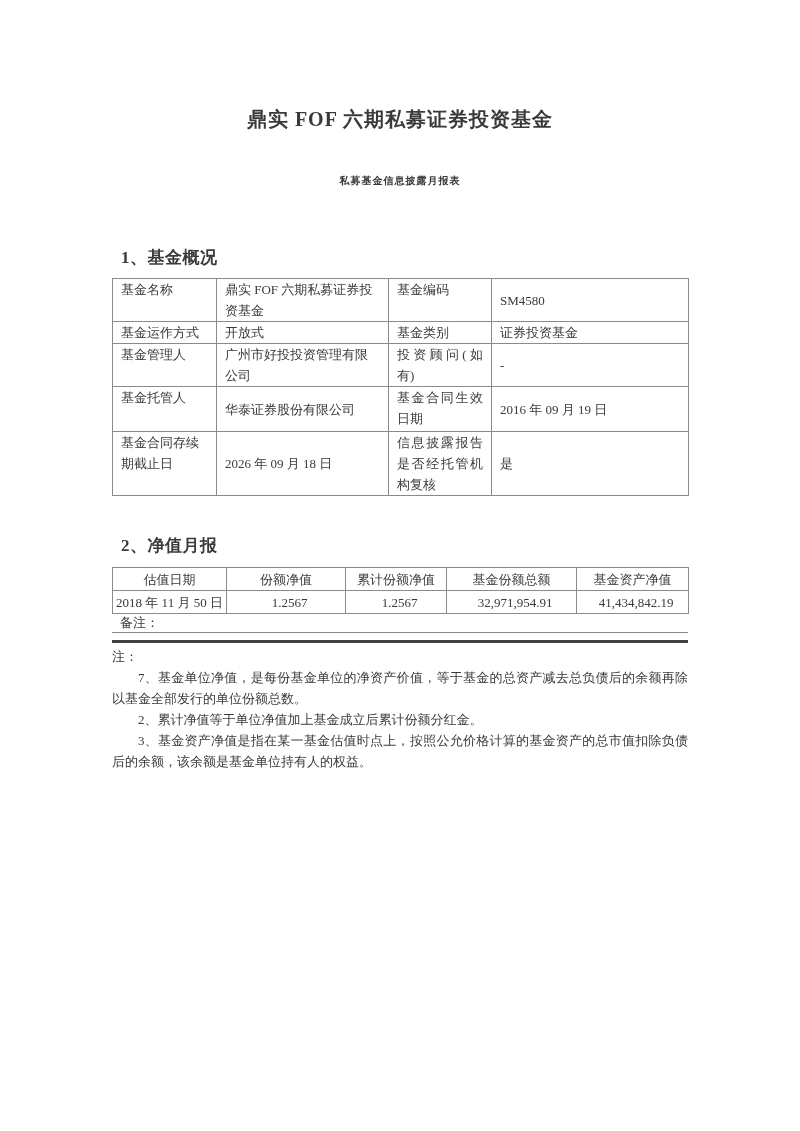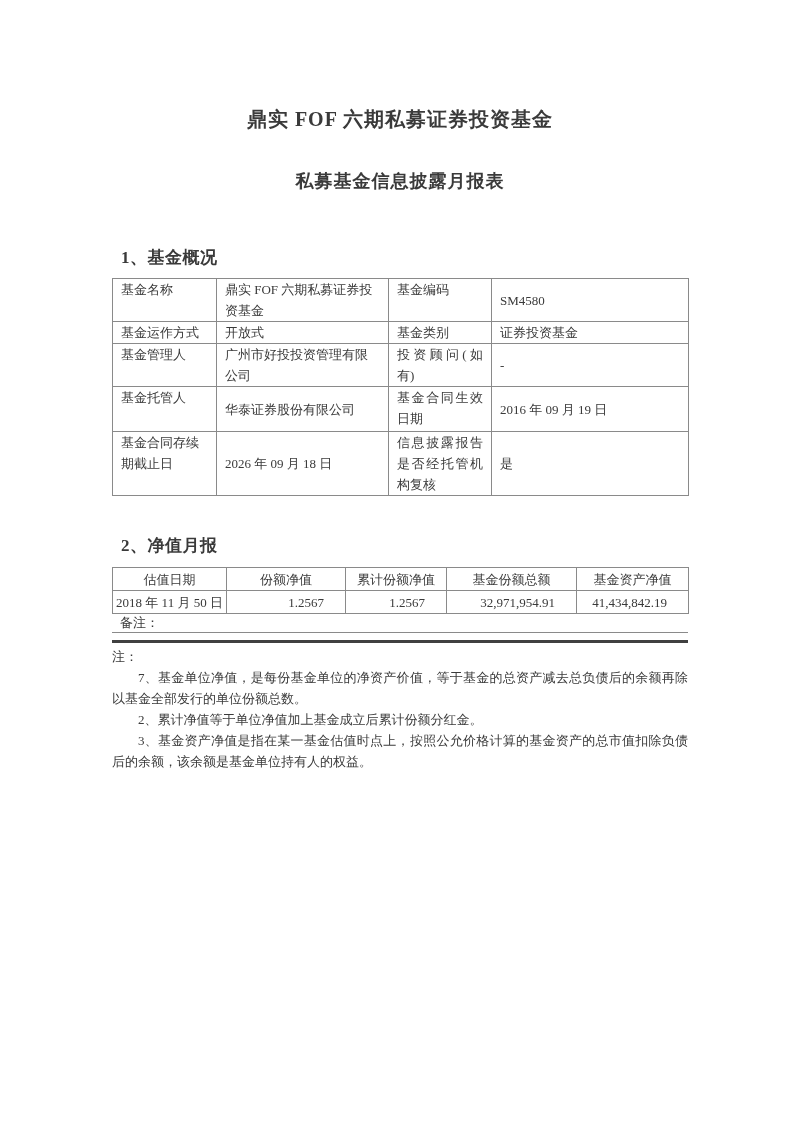--- a/index.html
+++ b/index.html
@@ -23,21 +23,21 @@
   .doc-title {
     margin: 0;
     font-size: 20px;
     line-height: 26px;
     font-weight: bold;
     text-align: center;
     letter-spacing: 1px;
   }
   .doc-subtitle {
     margin: 40px 0 0 0;
-    font-size: 18px;
+    font-size: 10px;
     line-height: 18px;
     font-weight: bold;
     text-align: center;
     letter-spacing: 1px;
   }
   .section-heading {
     font-size: 17px;
     line-height: 24px;
     font-weight: bold;
     margin: 0 0 0 9px;
@@ -77,21 +77,21 @@
   .nav-table th, .nav-table td {
     border: 1px solid #8a8a8a;
     line-height: 21px;
     padding: 0 8px;
     font-weight: normal;
     overflow: hidden;
   }
   .nav-table tr { height: 23px; }
   .nav-table th { text-align: center; padding: 0 2px; }
   .nav-table td.date { text-align: center; padding: 0 2px; }
-  .nav-table td.num { text-align: right; padding-right: 21px; }
+  .nav-table td.num { text-align: center; padding-right: 1px; }
 
   .remark-row {
     width: 576px;
     box-sizing: border-box;
     border-bottom: 1px solid #8a8a8a;
     font-size: 13px;
     line-height: 17px;
     padding: 0 8px 1px 8px;
   }
   .thick-rule {

